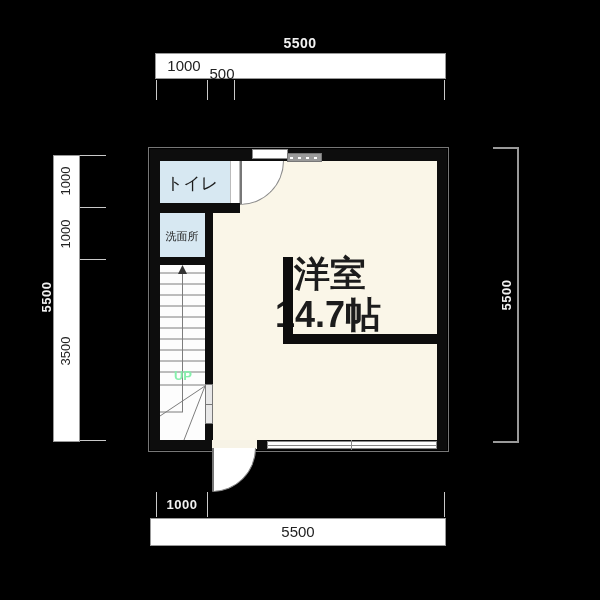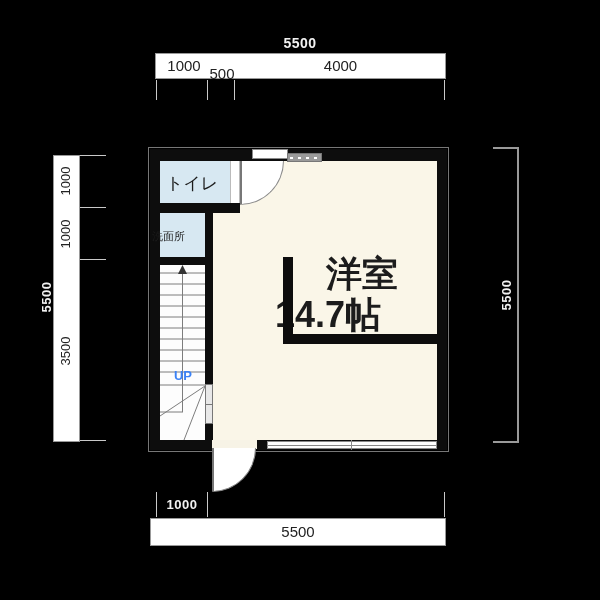--- a/index.html
+++ b/index.html
@@ -24,21 +24,20 @@
 </style>
 </head>
 <body>
 
 <div id="canvas">
 
   <div class="abs whitelbl" style="left:250px;top:35px;width:100px;height:15px;font-size:14px;">5500</div>
   <div class="abs dimbar" style="left:155px;top:53px;width:291px;height:26px;">
     <div class="abs dimtext" style="left:0;top:0;width:56px;line-height:24px;">1000</div>
     <div class="abs dimtext" style="left:52px;top:0;width:28px;line-height:24px;margin-top:8px;">500</div>
-    <div class="abs dimtext" style="left:80px;top:0;width:209px;line-height:24px;">4000</div>
   </div>
   <div class="abs tick" style="left:156px;top:80px;width:1px;height:20px;"></div>
   <div class="abs tick" style="left:207px;top:80px;width:1px;height:20px;"></div>
   <div class="abs tick" style="left:234px;top:80px;width:1px;height:20px;"></div>
   <div class="abs tick" style="left:444px;top:80px;width:1px;height:20px;"></div>
 
   <div class="abs whitelbl rot" style="left:16px;top:290px;width:60px;height:14px;">5500</div>
   <div class="abs dimbar" style="left:53px;top:155px;width:27px;height:287px;"></div>
   <div class="abs dimtext rot" style="left:36px;top:168px;width:60px;height:26px;line-height:26px;font-size:13px;">1000</div>
   <div class="abs dimtext rot" style="left:36px;top:221px;width:60px;height:26px;line-height:26px;font-size:13px;">1000</div>
@@ -61,31 +60,31 @@
 
   <div class="abs" style="left:148px;top:147px;width:301px;height:305px;border:1px solid #777;"></div>
 
   <div class="abs wall" style="left:150px;top:149px;width:297px;height:12px;"></div>
   <div class="abs wall" style="left:150px;top:149px;width:10px;height:301px;"></div>
   <div class="abs wall" style="left:437px;top:149px;width:10px;height:301px;"></div>
   <div class="abs wall" style="left:150px;top:440px;width:297px;height:10px;"></div>
 
   <div class="abs room-cream" style="left:213px;top:161px;width:224px;height:279px;"></div>
 
-  <div class="abs jp" style="left:294px;top:254px;width:160px;font-size:36px;font-weight:600;line-height:40px;margin-left:32px;">洋室</div>
+  <div class="abs jp" style="left:294px;top:254px;width:160px;font-size:36px;font-weight:600;line-height:40px;">洋室</div>
   <div class="abs jp" style="left:275px;top:295px;width:170px;font-size:36px;font-weight:600;line-height:40px;">14.7帖</div>
 
   <div class="abs room-blue" style="left:160px;top:161px;width:70px;height:42px;"></div>
   <div class="abs jp" style="left:166px;top:172px;width:60px;font-size:17px;text-align:left;">トイレ</div>
   <div class="abs" style="left:230px;top:161px;width:10px;height:42px;background:#fff;border-left:1px solid #bbb;border-right:1px solid #bbb;"></div>
 
   <div class="abs wall" style="left:150px;top:203px;width:90px;height:10px;"></div>
 
   <div class="abs room-blue" style="left:160px;top:213px;width:45px;height:44px;"></div>
-  <div class="abs jp" style="left:152px;top:229px;width:60px;font-size:11px;">洗面所</div>
+  <div class="abs jp" style="left:152px;top:229px;width:60px;font-size:11px;text-align:center;">洗面所</div>
 
   <div class="abs wall" style="left:150px;top:257px;width:63px;height:8px;"></div>
   <div class="abs wall" style="left:205px;top:213px;width:8px;height:227px;"></div>
 
   <div class="abs room-white" style="left:160px;top:265px;width:45px;height:175px;"></div>
   <svg class="abs" style="left:160px;top:265px;" width="45" height="175" viewBox="0 0 45 175">
     <g stroke="#7d7d7d" stroke-width="1">
       <line x1="0" y1="8" x2="45" y2="8"></line>
       <line x1="0" y1="19" x2="45" y2="19"></line>
       <line x1="0" y1="30" x2="45" y2="30"></line>
@@ -97,21 +96,21 @@
       <line x1="0" y1="96" x2="45" y2="96"></line>
       <line x1="0" y1="107" x2="45" y2="107"></line>
       <line x1="0" y1="120" x2="45" y2="120"></line>
       <line x1="45" y1="121" x2="0" y2="151"></line>
       <line x1="45" y1="121" x2="24" y2="175"></line>
       <line x1="0" y1="147" x2="23" y2="147"></line>
       <line x1="22.5" y1="8" x2="22.5" y2="147"></line>
     </g>
     <polygon points="22.5,0 18,9 27,9" fill="#333"></polygon>
   </svg>
-  <div class="abs" style="left:167px;top:368px;width:32px;text-align:center;font-size:13px;color:#3b82f6;font-weight:600;">UP</div>
+  <div class="abs" style="left:167px;top:368px;width:32px;text-align:center;font-size:13px;color:#86efac;font-weight:600;">UP</div>
   <div class="abs" style="left:205px;top:384px;width:8px;height:40px;background:#e8e8e8;border:1px solid #777;
        background-image:linear-gradient(#777,#777);background-size:100% 1px;background-position:0 50%;background-repeat:no-repeat;"></div>
 
   <div class="abs wall" style="left:283px;top:257px;width:10px;height:87px;"></div>
   <div class="abs wall" style="left:283px;top:334px;width:164px;height:10px;"></div>
 
   <div class="abs window" style="left:252px;top:149px;width:36px;height:10px;"></div>
   <div class="abs" style="left:287px;top:153px;width:35px;height:9px;background:#9a9a9a;border:1px solid #777;
        background-image:repeating-linear-gradient(to right,#fff 0 3px,transparent 3px 8px);
        background-size:100% 2px;background-position:2px 3px;background-repeat:no-repeat;"></div>

